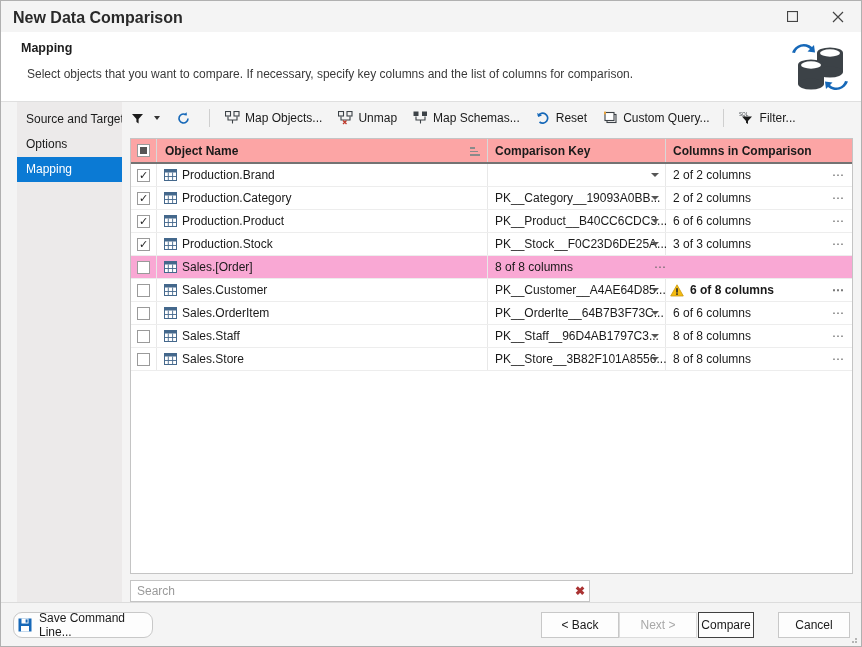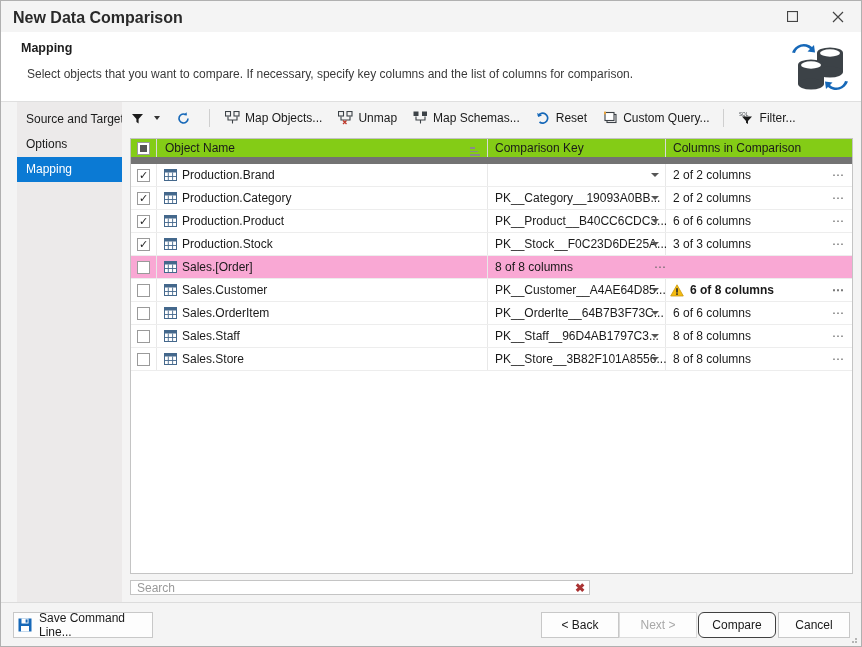--- a/index.html
+++ b/index.html
@@ -38,21 +38,21 @@
 
   
   .toolbar { position:absolute; left:0; top:0; width:739px; height:32px; display:flex; align-items:center; }
   .tb-item { display:flex; align-items:center; height:24px; padding:0 7px; margin-left:2px; font-size:12px; color:#1a1a1a; white-space:nowrap; }
   .tb-item .glyph { margin-right:5px; display:flex; align-items:center; }
   .tb-sep { width:1px; height:18px; background:#cfcfcf; margin:0 6px; }
   .caret { width:0;height:0;border-left:3.5px solid transparent;border-right:3.5px solid transparent;border-top:4px solid #333; margin-left:5px;}
 
   
   .gridbox { position:absolute; left:8px; top:36px; width:723px; height:436px; background:#ffffff; border:1px solid #c4c4c4; }
-  .grid-header { display:flex; height:25px; background:#84cc16; border-bottom:7px solid #737373; }
+  .grid-header { display:flex; height:25px; background:#fca5a5; border-bottom:2px solid #737373;font-weight:bold; }
   .gh { display:flex; align-items:center; font-size:12px; color:#1a1a1a; border-right:1px solid #d8d8d8; position:relative; }
   .gh.c0 { width:26px; justify-content:center; }
   .gh.c1 { width:331px; padding-left:8px; }
   .gh.c2 { width:178px; padding-left:7px; }
   .gh.c3 { width:186px; padding-left:7px; border-right:none; }
   .sort-ind { position:absolute; right:7px; top:8px; width:10px; }
   .sort-ind i { display:block; height:1.6px; background:#8a8a8a; margin-bottom:2px; }
   .sort-ind i:nth-child(1){ width:5px; }
   .sort-ind i:nth-child(2){ width:8px; }
   .sort-ind i:nth-child(3){ width:10px; }
@@ -70,34 +70,34 @@
   .cb { width:13px; height:13px; border:1px solid #9a9a9a; background:#fff; display:flex; align-items:center; justify-content:center; }
   .cb .tick { font-size:11px; line-height:11px; color:#222; }
   .cb .sq { width:7px; height:7px; background:#555; }
 
   .tbl-ico { margin-right:5px; display:flex; }
   .ddarrow { position:absolute; right:6px; top:9px; width:0;height:0;border-left:4px solid transparent;border-right:4px solid transparent;border-top:4px solid #555; }
   .ellips { position:absolute; right:7px; top:7px; font-size:12px; color:#666; letter-spacing:1px; line-height:9px;}
   .warnico { margin-right:6px; display:flex; }
 
   
-  .searchbox { position:absolute; left:8px; top:478px; width:460px; height:15px; background:#fff; border:1px solid #c4c4c4; display:flex; align-items:center; }
+  .searchbox { position:absolute; left:8px; top:478px; width:460px; height:22px; background:#fff; border:1px solid #c4c4c4; display:flex; align-items:center; }
   .searchbox .ph { padding-left:6px; font-size:12px; color:#9a9a9a; flex:1; }
   .clearx { width:18px; text-align:center; color:#a33; font-size:12px; font-weight:bold; }
 
   
   .footer { position:absolute; left:0; top:601px; width:860px; height:44px; background:#f4f4f4; border-top:1px solid #dcdcdc; }
   .btn { position:absolute; height:26px; border:1px solid #c8c8c8; background:#fdfdfd; font-size:12px; color:#1a1a1a; display:flex; align-items:center; justify-content:center; }
   .btn.disabled { color:#a8a8a8; border-color:#dcdcdc; }
   .btn.default { border:1.6px solid #404040; }
-  .btn-save { left:12px; top:9px; width:140px; padding-left:4px; }
+  .btn-save { left:12px; top:9px; width:140px; padding-left:4px;border-radius:9px; }
   .btn-save .sico { margin-right:7px; display:flex; }
   .btn-back { left:540px; top:9px; width:78px; }
   .btn-next { left:618px; top:9px; width:78px; }
-  .btn-compare { left:697px; top:9px; width:78px;border-radius:6px; }
+  .btn-compare { left:697px; top:9px; width:56px; }
   .btn-cancel { left:777px; top:9px; width:72px; }
   .grip { position:absolute; right:3px; bottom:2px; width:10px; height:10px; }
   .grip i { position:absolute; width:2px; height:2px; background:#b5b5b5; }
 </style>
 </head>
 <body>
 
 <div class="window">
 
   <div class="titlebar">

